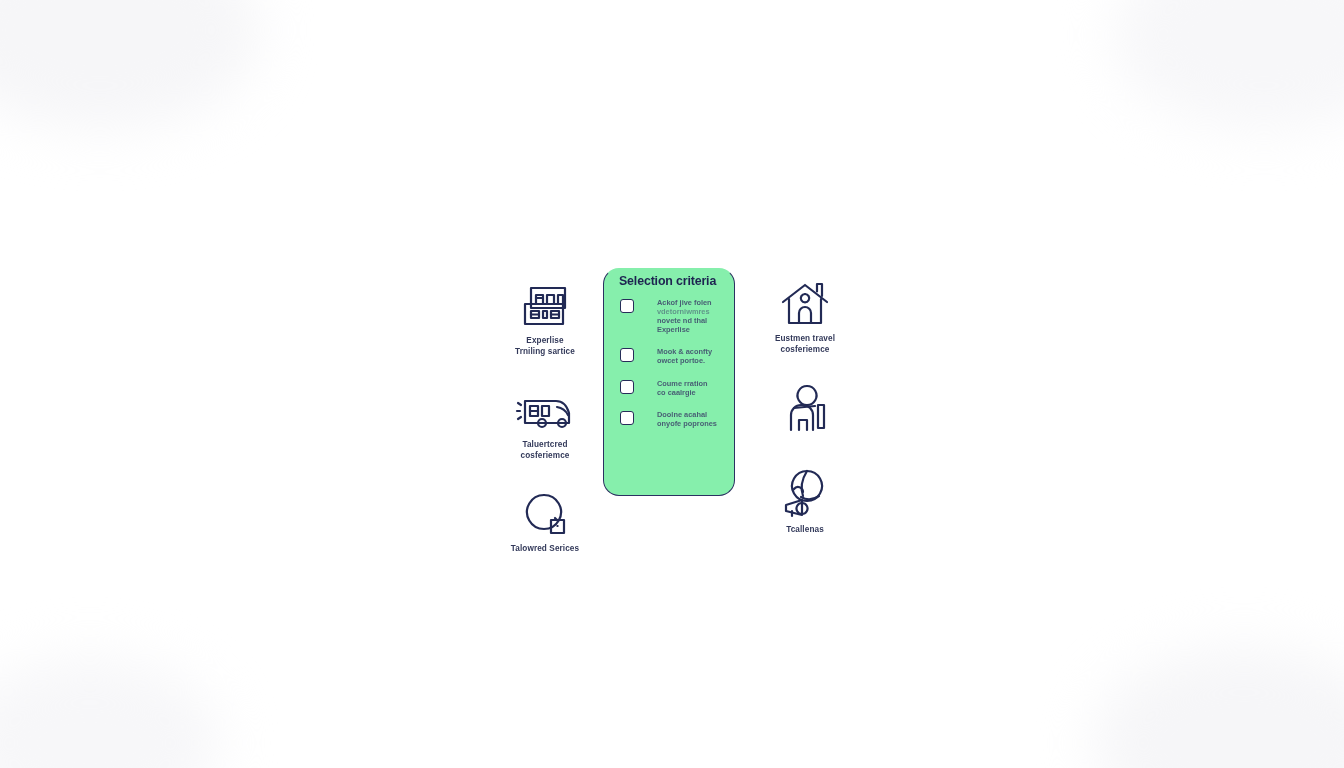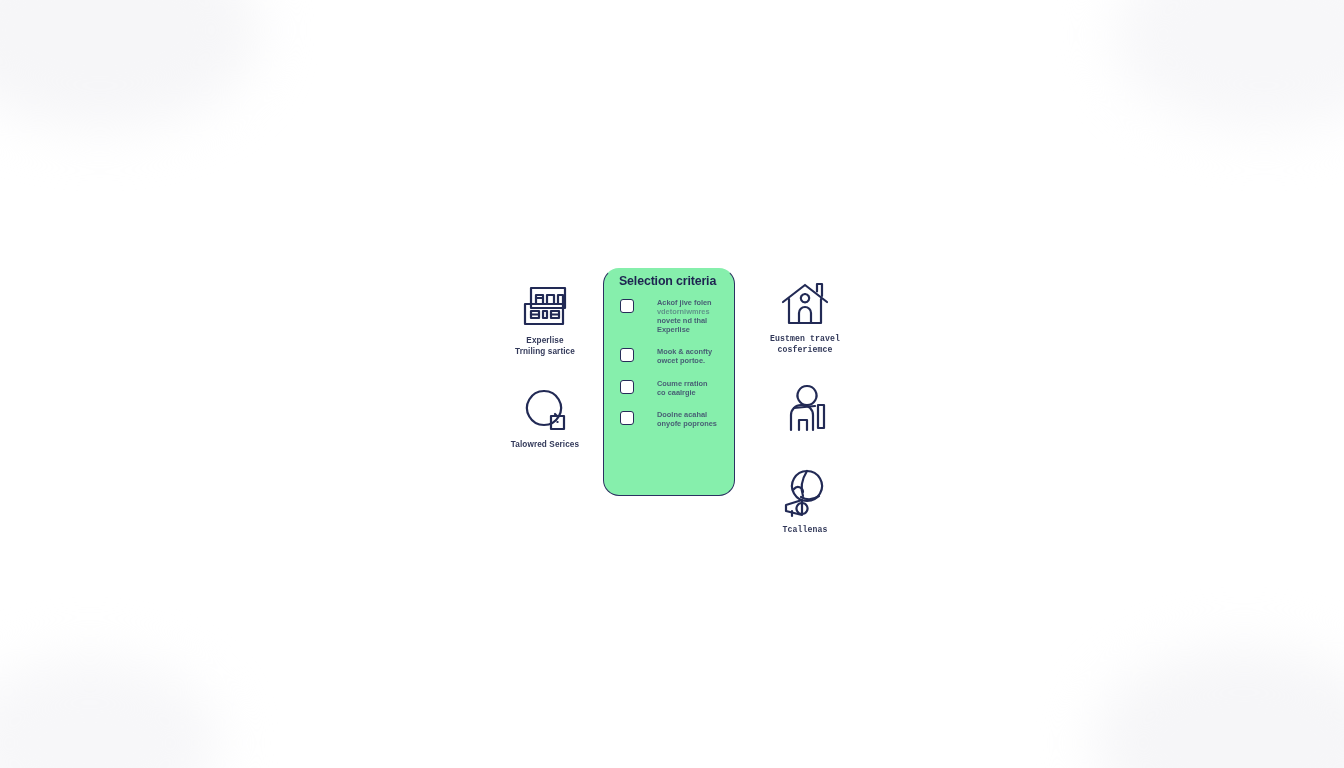--- a/index.html
+++ b/index.html
@@ -47,21 +47,21 @@
     grid-template-columns: 116px 144px 116px;
     column-gap: 0px;
   }
 
   .side-col {
     display: flex;
     flex-direction: column;
     align-items: center;
     padding-top: 10px;
   }
-  .side-col.right { padding-top: 8px; font-family: Liberation Mono, monospace; }
+  .side-col.right { padding-top: 8px; }
 
   .feature {
     display: flex;
     flex-direction: column;
     align-items: center;
     width: 116px;
   }
   .feature .ic {
     height: 52px;
     display: flex;
@@ -199,20 +199,45 @@
             <path d="M32 29 H40 V36 H32 Z"></path>
             <path d="M32 32.5 H40"></path>
           </svg>
         </div>
         <div class="cap">
           <span>Experlise</span><br>
           <span>Trniling sartice</span>
         </div>
       </div>
 
+      <div class="feature">
+        <div class="ic">
+          <svg class="icon" width="58" height="40" viewBox="0 0 58 40">
+
+            <path d="M9 7 H40 C47 7 51 12 53 19 V29 H9 Z"></path>
+
+            <path d="M14 12 H22 V22 H14 Z"></path>
+            <path d="M14 17 H22"></path>
+            <path d="M26 12 H33 V22 H26 Z"></path>
+
+            <path d="M41 13 C47 14 50 17 52 21"></path>
+
+            <path d="M22 29 a4 4 0 1 0 8 0 a4 4 0 1 0 -8 0"></path>
+            <path d="M42 29 a4 4 0 1 0 8 0 a4 4 0 1 0 -8 0"></path>
+
+            <path d="M5 11 L2 9"></path>
+            <path d="M4 17 L1 17"></path>
+            <path d="M5 23 L2 25"></path>
+          </svg>
+        </div>
+        <div class="cap">
+          <span>Taluertcred</span><br>
+          <span>cosferiemce</span>
+        </div>
+      </div>
 
       <div class="feature">
         <div class="ic">
           <svg class="icon" width="50" height="48" viewBox="0 0 50 48">
 
             <path d="M24 5 a17 17 0 1 0 .01 0"></path>
 
             <path d="M35 28 L38 31"></path>
 
             <path d="M31 30 H44 V43 H31 Z"></path>

